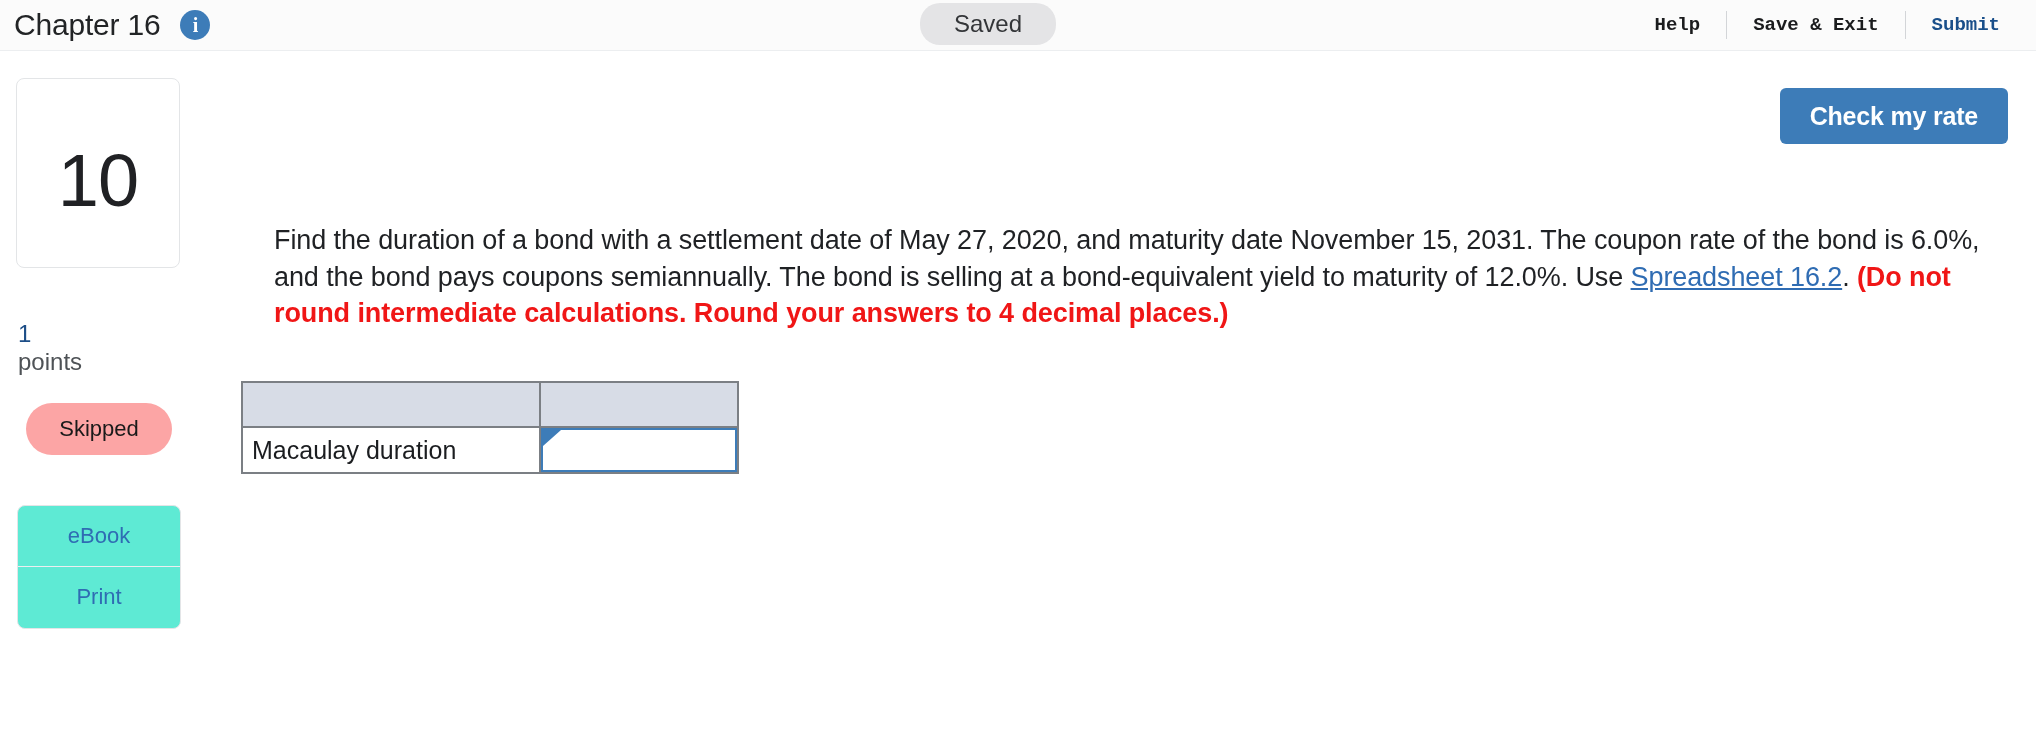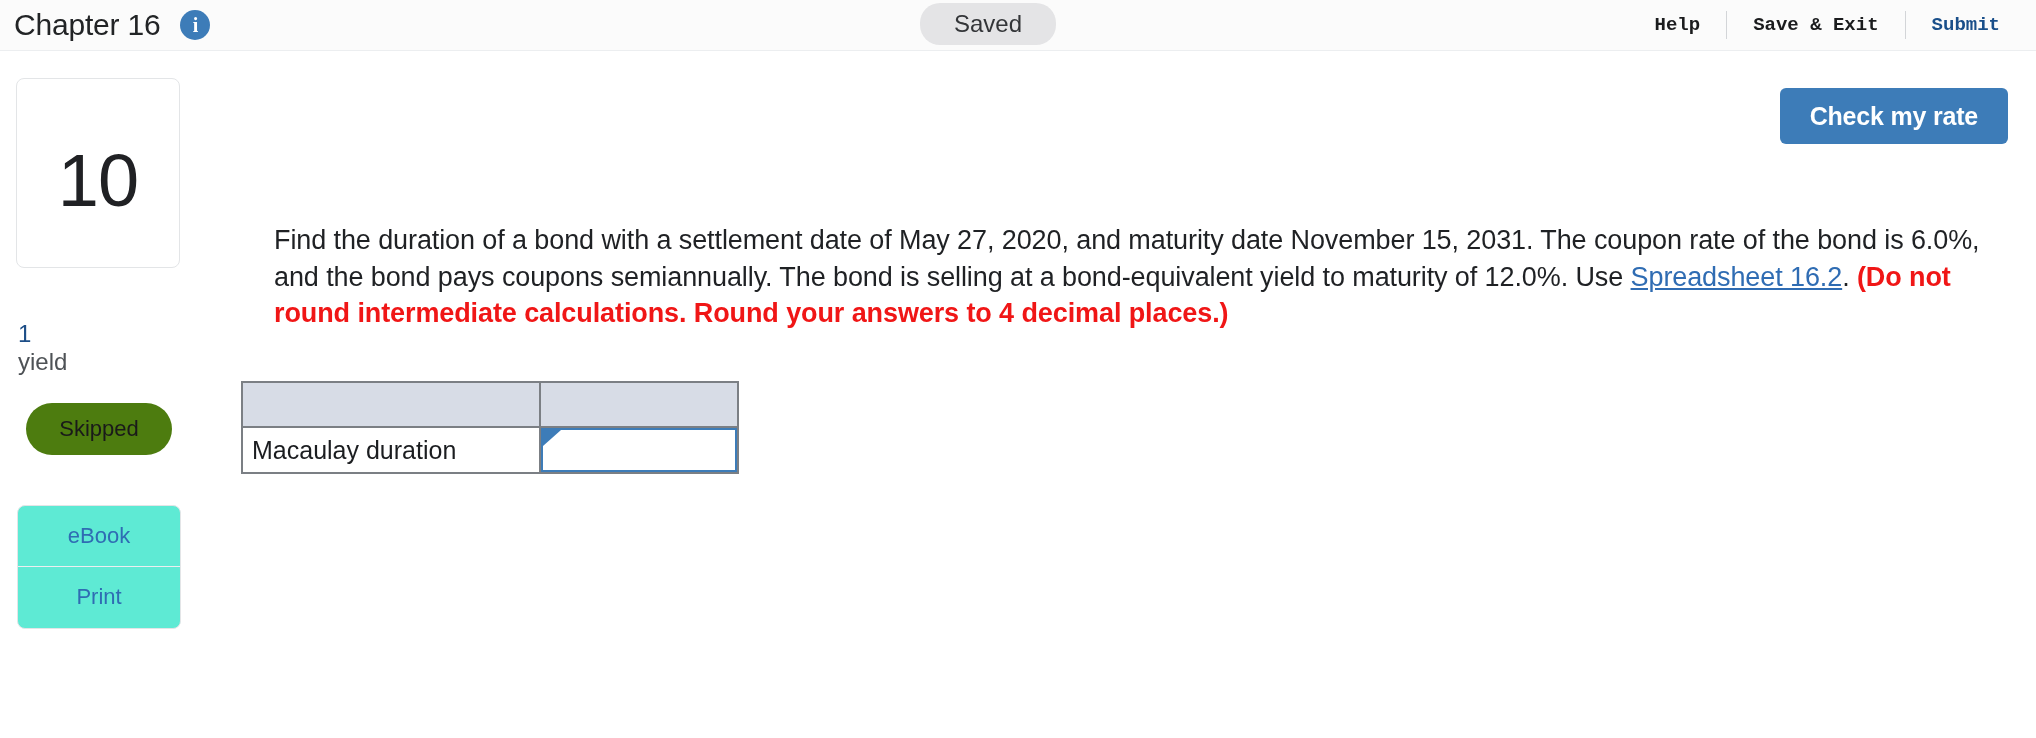--- a/index.html
+++ b/index.html
@@ -141,21 +141,21 @@
   .points-label {
     font-size: 24px;
     color: #4e5256;
     line-height: 1.18;
   }
   .skipped-badge {
     margin-top: 26px;
     margin-left: 10px;
     width: 146px;
     height: 52px;
-    background: #4d7c0f;
+    background: #fca5a5;
     border-radius: 26px;
     display: flex;
     align-items: center;
     justify-content: center;
     font-size: 22px;
     color: #1a1a1a;
     cursor: pointer;
     box-sizing: border-box;
   }
   .resource-box {
@@ -315,21 +315,21 @@
 </div>
 
 <div class="rail">
 
   <div class="qnum-box">
     <span class="num">10</span>
   </div>
 
   <div class="points-block">
     <div class="points-value">1</div>
-    <div class="points-label">yield</div>
+    <div class="points-label">points</div>
   </div>
 
   <div class="skipped-badge">Skipped</div>
 
   <div class="resource-box">
     <div class="item">eBook</div>
     <div class="item">Print</div>
   </div>
 
 </div>

